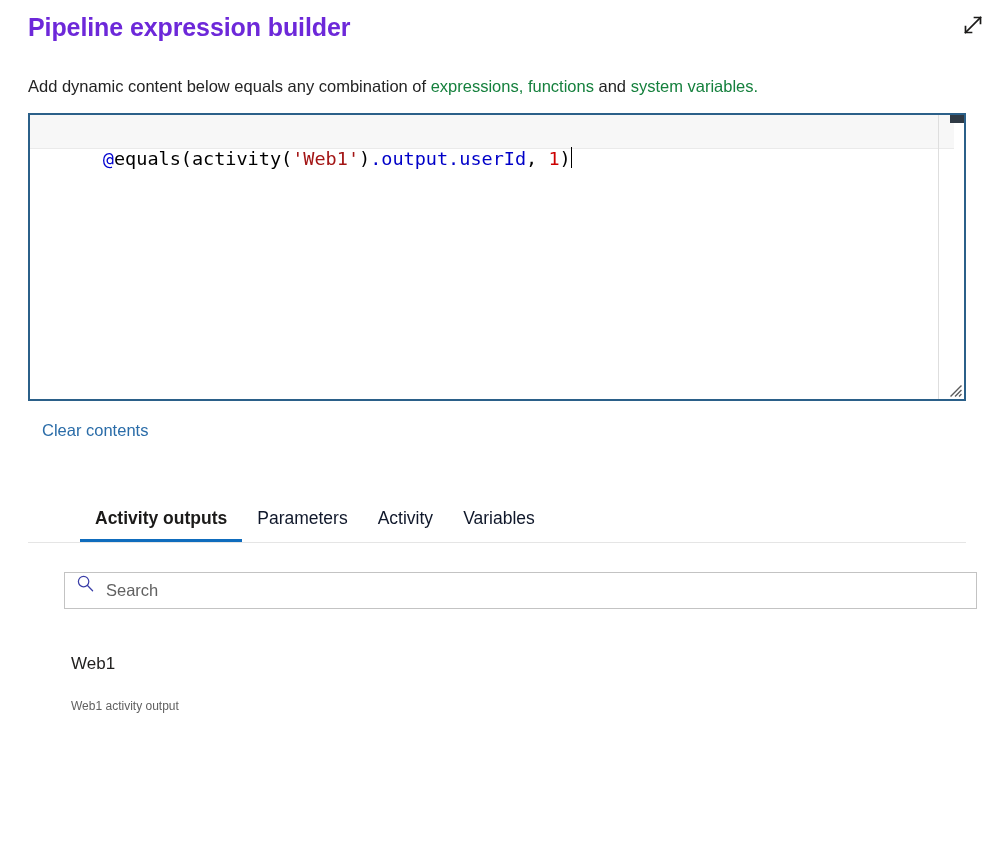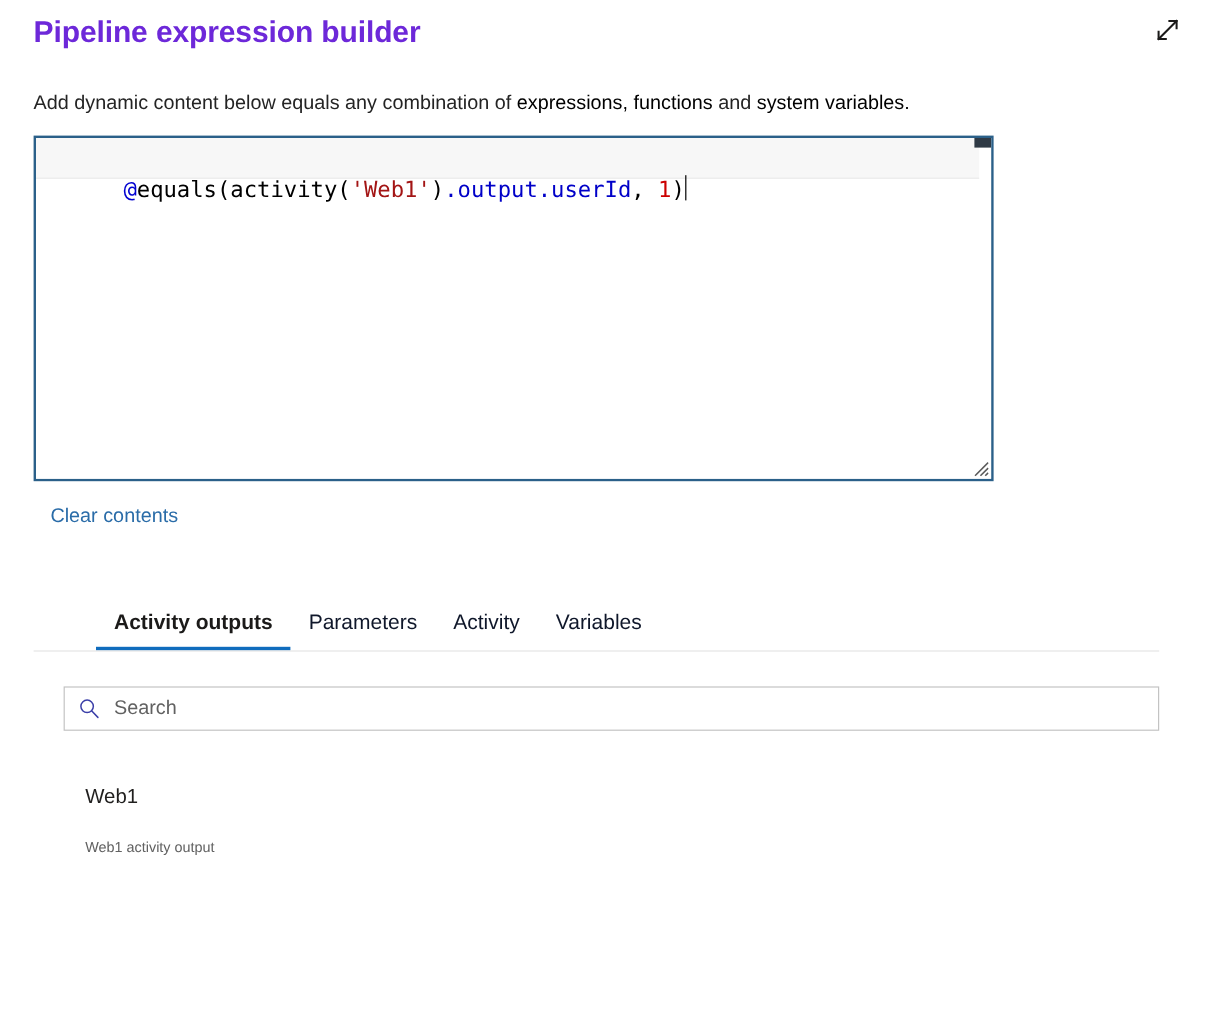--- a/index.html
+++ b/index.html
@@ -55,31 +55,31 @@
   .description {
     position: absolute;
     left: 28px;
     top: 74px;
     font-size: 16.5px;
     line-height: 24px;
     color: #242424;
     white-space: nowrap;
   }
   .description .lnk {
-    color: #000000;
+    color: #15803d;
     text-decoration: none;
     cursor: pointer;
   }
 
   
   .editor-wrap {
     position: absolute;
     left: 28px;
     top: 113px;
-    width: 800px;
+    width: 938px;
     height: 288px;
     border: 2px solid #2b6089;
     background: #ffffff;
     overflow: hidden;
   }
   .editor-inner {
     position: absolute;
     left: 0; top: 0; right: 0; bottom: 0;
     background: #ffffff;
   }
@@ -201,28 +201,28 @@
     left: 0px;
     right: 0px;
     bottom: 0px;
     height: 3px;
     background: #0f6cbd;
   }
 
   
   .search-box {
     position: absolute;
-    left: 53px;
+    left: 64px;
     top: 572px;
     width: 913px;
     height: 37px;
     border: 1px solid #c3c3c3;
     background: #ffffff;
     display: flex;
-    align-items: center;
+    align-items: flex-start;
     padding: 0 10px;
   }
   .search-icon {
     width: 20px;
     height: 20px;
     flex: 0 0 20px;
     margin-right: 9px;
     display: flex;
     align-items: center;
     justify-content: center;

